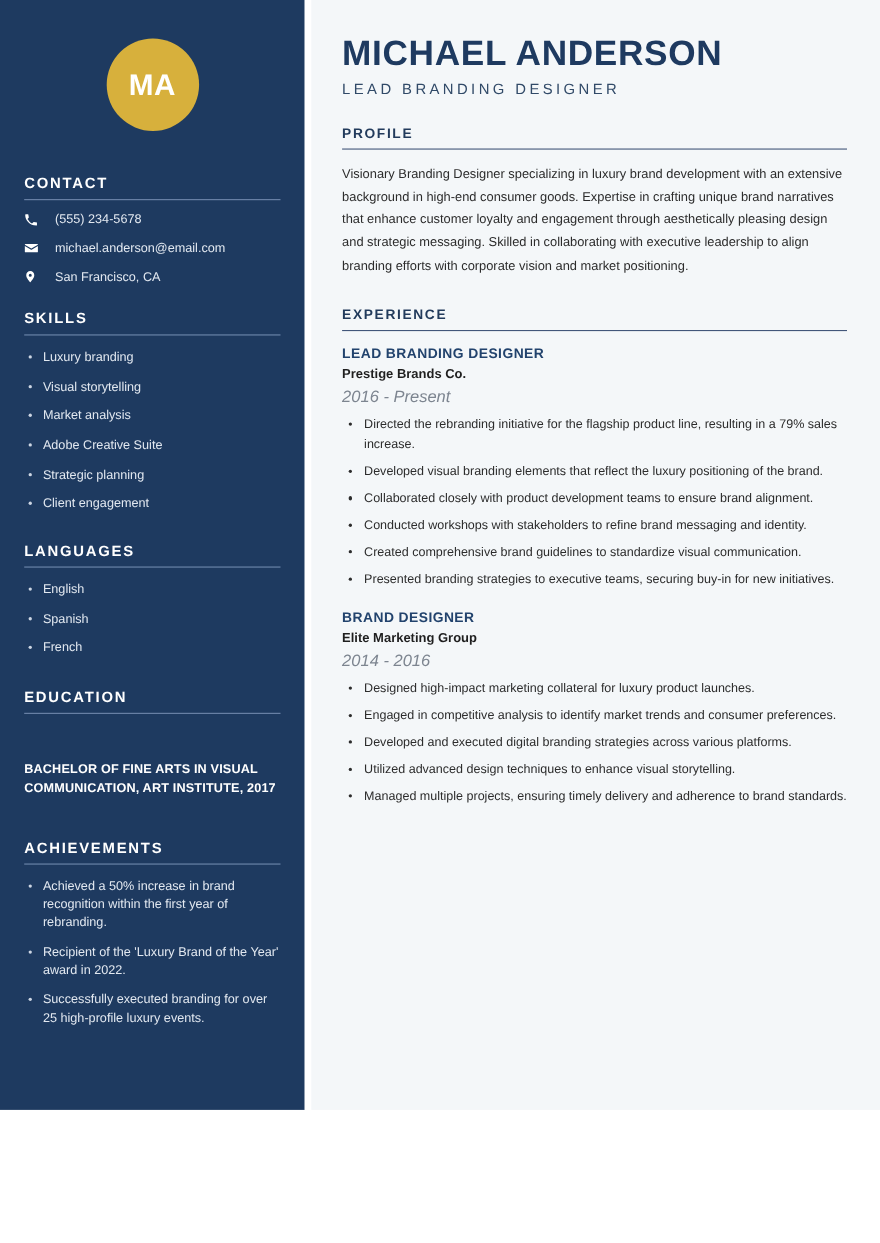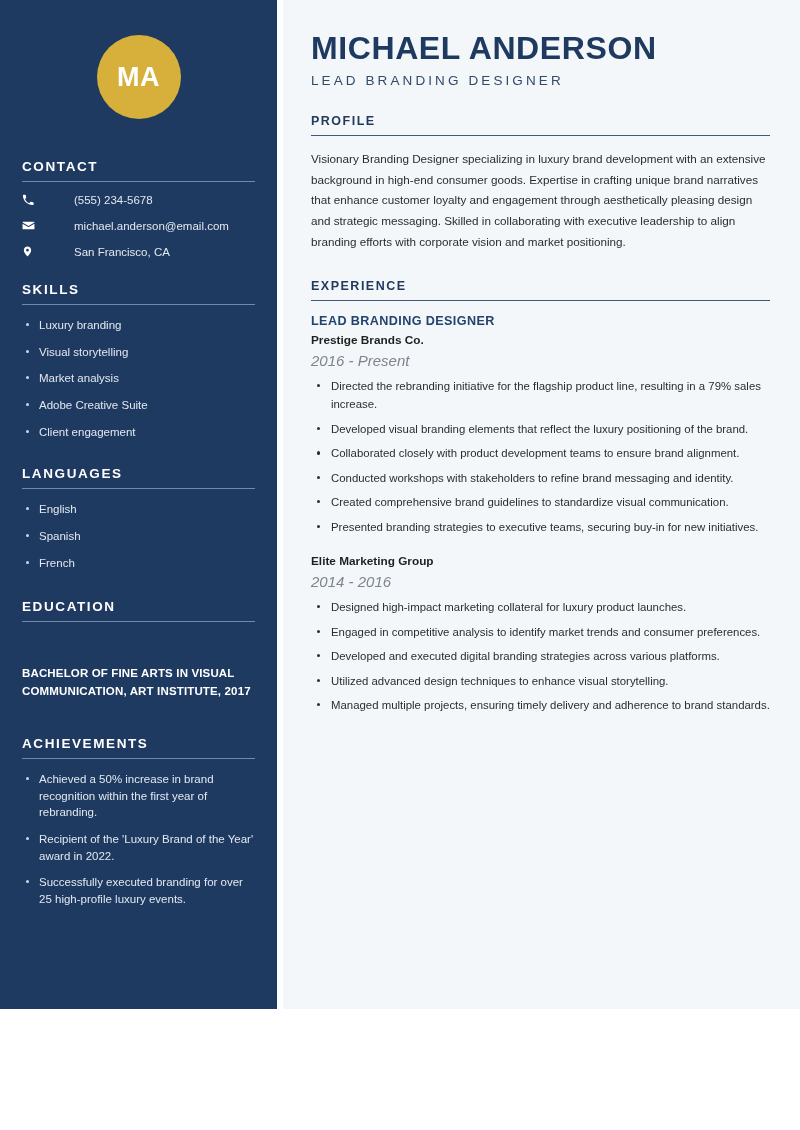--- a/index.html
+++ b/index.html
@@ -68,21 +68,20 @@
     background: #6f88ac;
     margin-bottom: 12px;
   }
 
   .contact-row {
     display: flex;
     align-items: center;
     margin-bottom: 13px;
     font-size: 11.5px;
     color: #e2e8f0;
-    gap: 24px;
   }
 
   .contact-icon {
     width: 20px;
     min-width: 20px;
     display: flex;
     align-items: center;
     justify-content: flex-start;
     margin-right: 8px;
   }
@@ -267,20 +266,21 @@
     </section>
 
     <section class="side-section skills-sec">
       <div class="side-heading">SKILLS</div>
       <div class="side-rule"></div>
       <ul class="side-list">
         <li>Luxury branding</li>
         <li>Visual storytelling</li>
         <li>Market analysis</li>
         <li>Adobe Creative Suite</li>
+        <li>Strategic planning</li>
         <li>Client engagement</li>
       </ul>
     </section>
 
     <section class="side-section lang-sec">
       <div class="side-heading">LANGUAGES</div>
       <div class="side-rule"></div>
       <ul class="side-list">
         <li>English</li>
         <li>Spanish</li>
@@ -331,20 +331,21 @@
           <li>Directed the rebranding initiative for the flagship product line, resulting in a 79% sales increase.</li>
           <li>Developed visual branding elements that reflect the luxury positioning of the brand.</li>
           <li>Collaborated closely with product development teams to ensure brand alignment.</li>
           <li>Conducted workshops with stakeholders to refine brand messaging and identity.</li>
           <li>Created comprehensive brand guidelines to standardize visual communication.</li>
           <li>Presented branding strategies to executive teams, securing buy-in for new initiatives.</li>
         </ul>
       </div>
 
       <div class="exp-block second">
+        <div class="job-title">BRAND DESIGNER</div>
         <div class="job-company">Elite Marketing Group</div>
         <div class="job-dates">2014 - 2016</div>
         <ul class="job-bullets">
           <li>Designed high-impact marketing collateral for luxury product launches.</li>
           <li>Engaged in competitive analysis to identify market trends and consumer preferences.</li>
           <li>Developed and executed digital branding strategies across various platforms.</li>
           <li>Utilized advanced design techniques to enhance visual storytelling.</li>
           <li>Managed multiple projects, ensuring timely delivery and adherence to brand standards.</li>
         </ul>
       </div>

